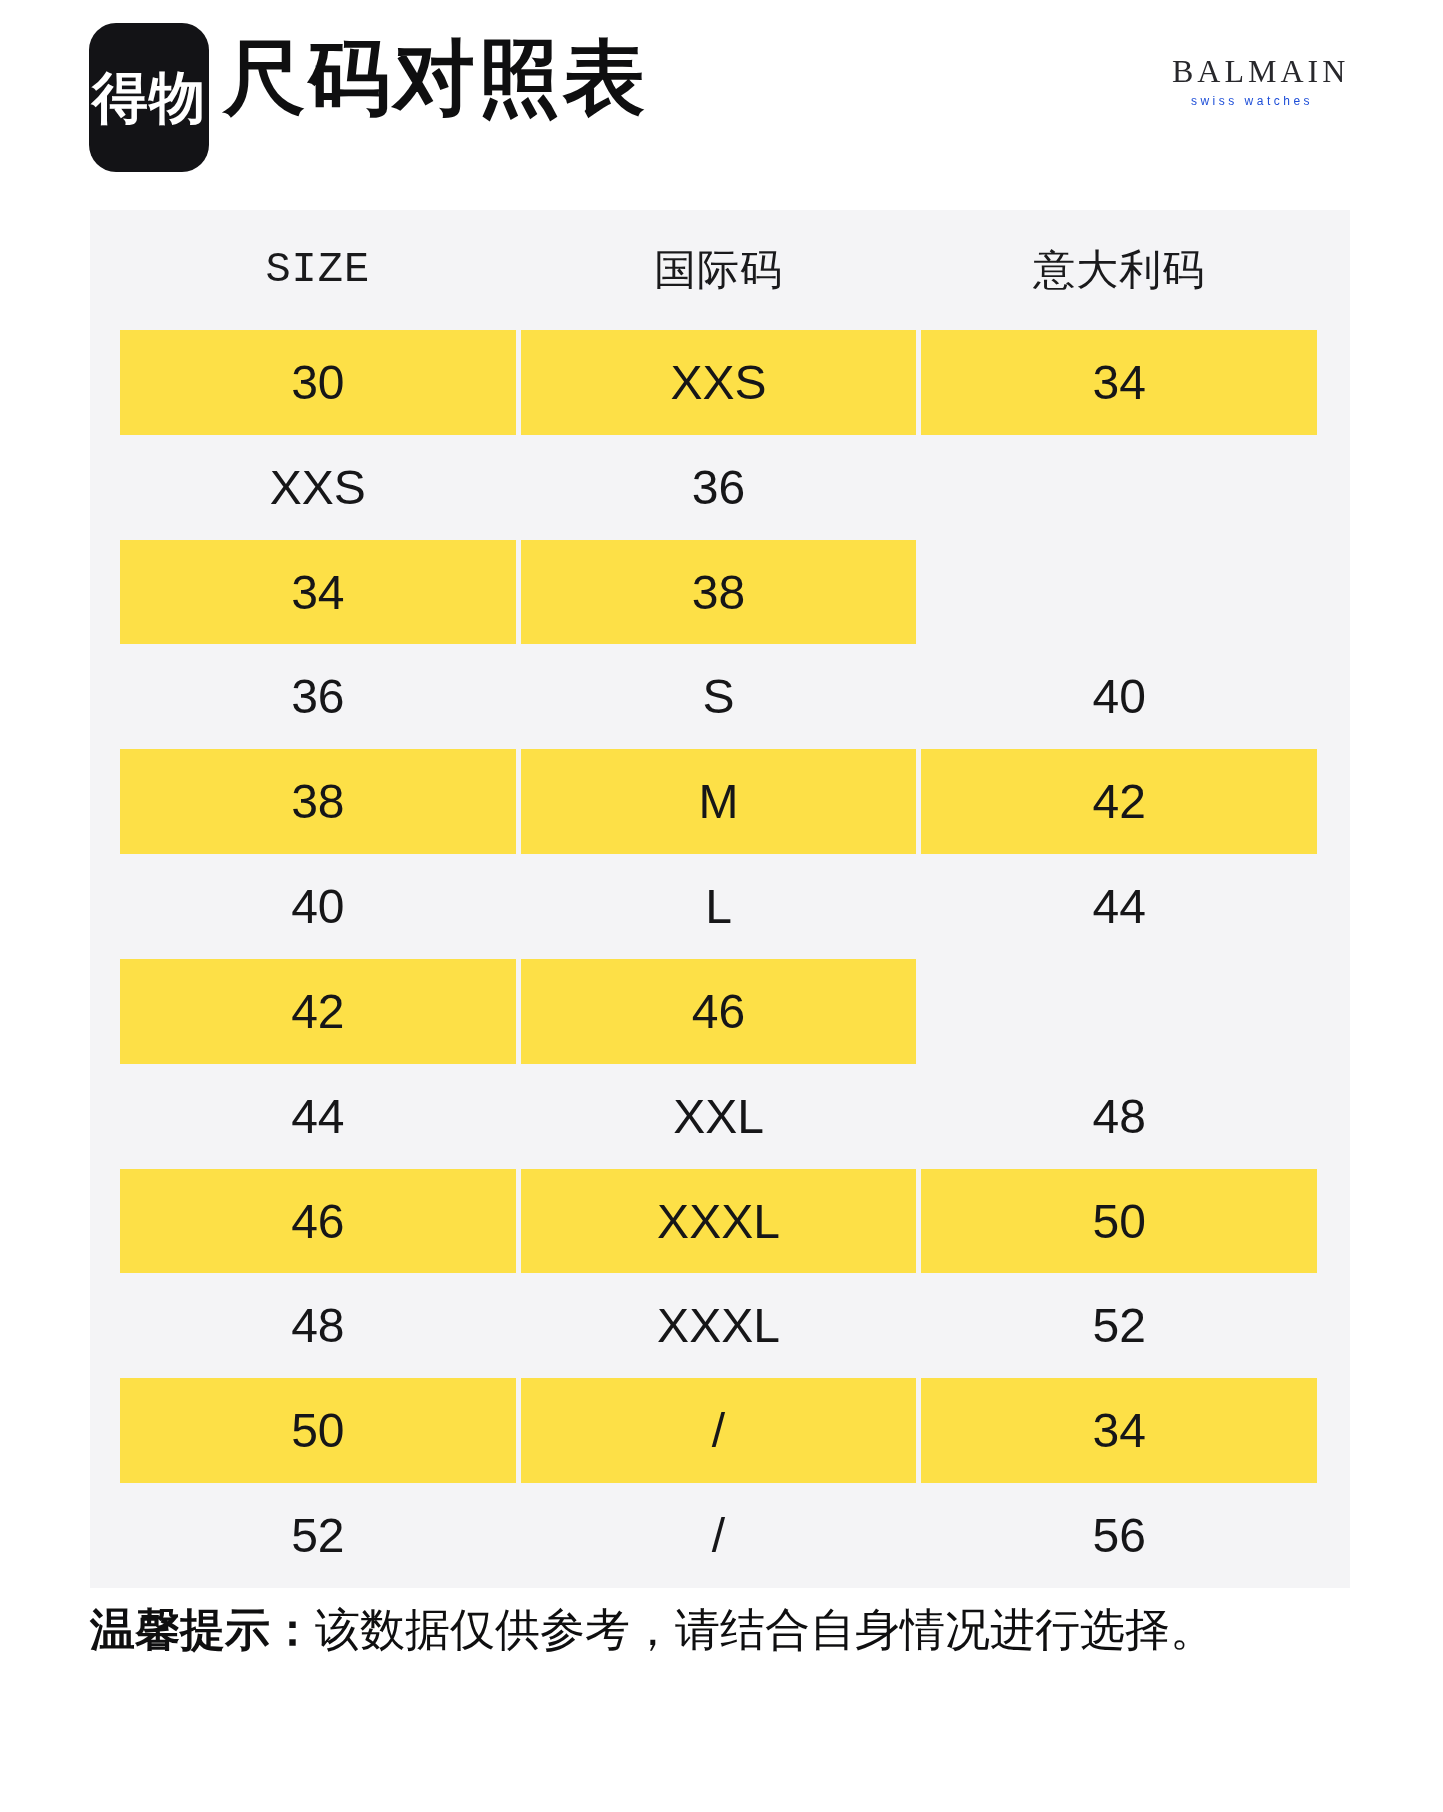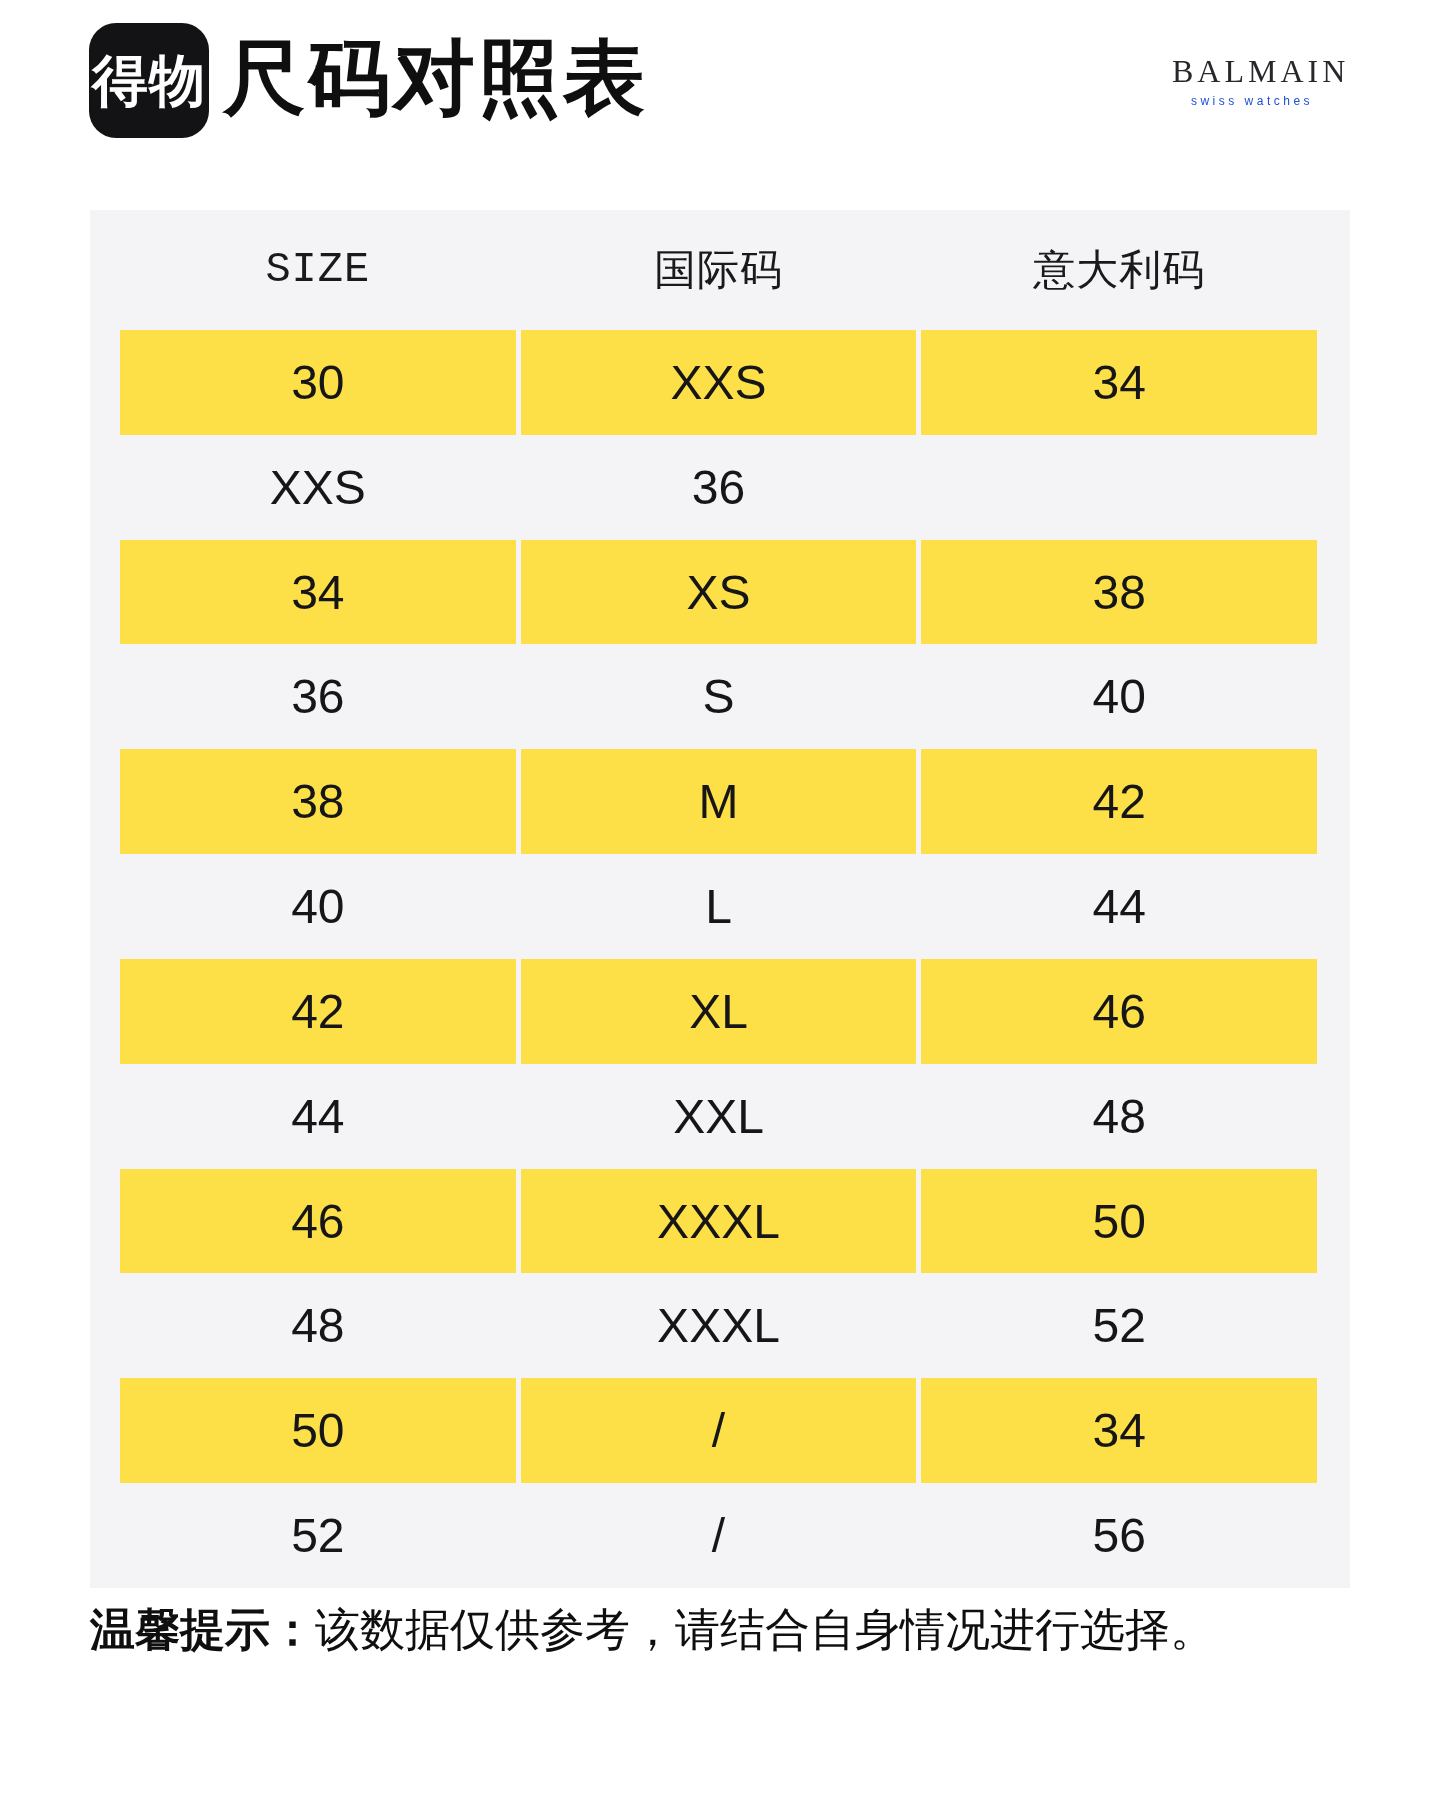--- a/index.html
+++ b/index.html
@@ -7,21 +7,21 @@
   body {
     position:relative;
     font-family:"Liberation Sans","DejaVu Sans",sans-serif;
     color:#141416;
     overflow:hidden;
   }
 
   
   .logo-box{
     position:absolute; left:89px; top:23px;
-    width:120px; height:115px;
+    width:120px; height:149px;
     background:#131316; border-radius:27px;
     display:flex; align-items:center; justify-content:center;
   }
   .logo-box .logo-text{
     color:#ffffff; font-size:56px; font-weight:700;
     letter-spacing:1px; line-height:1;
   }
   .page-title{
     position:absolute; left:223px; top:30px;
     font-size:82px; font-weight:600; letter-spacing:3px;
@@ -101,41 +101,39 @@
         <div class="tcell">30</div>
         <div class="tcell">XXS</div>
         <div class="tcell">34</div>
       </div>
       <div class="trow">
         <div class="tcell">XXS</div>
         <div class="tcell">36</div>
       </div>
       <div class="trow striped">
         <div class="tcell">34</div>
-        <div class="tcell">XS</div>
         <div class="tcell">38</div>
       </div>
       <div class="trow">
         <div class="tcell">36</div>
         <div class="tcell">S</div>
         <div class="tcell">40</div>
       </div>
       <div class="trow striped">
         <div class="tcell">38</div>
         <div class="tcell">M</div>
         <div class="tcell">42</div>
       </div>
       <div class="trow">
         <div class="tcell">40</div>
         <div class="tcell">L</div>
         <div class="tcell">44</div>
       </div>
       <div class="trow striped">
         <div class="tcell">42</div>
-        <div class="tcell">XL</div>
         <div class="tcell">46</div>
       </div>
       <div class="trow">
         <div class="tcell">44</div>
         <div class="tcell">XXL</div>
         <div class="tcell">48</div>
       </div>
       <div class="trow striped">
         <div class="tcell">46</div>
         <div class="tcell">XXXL</div>

